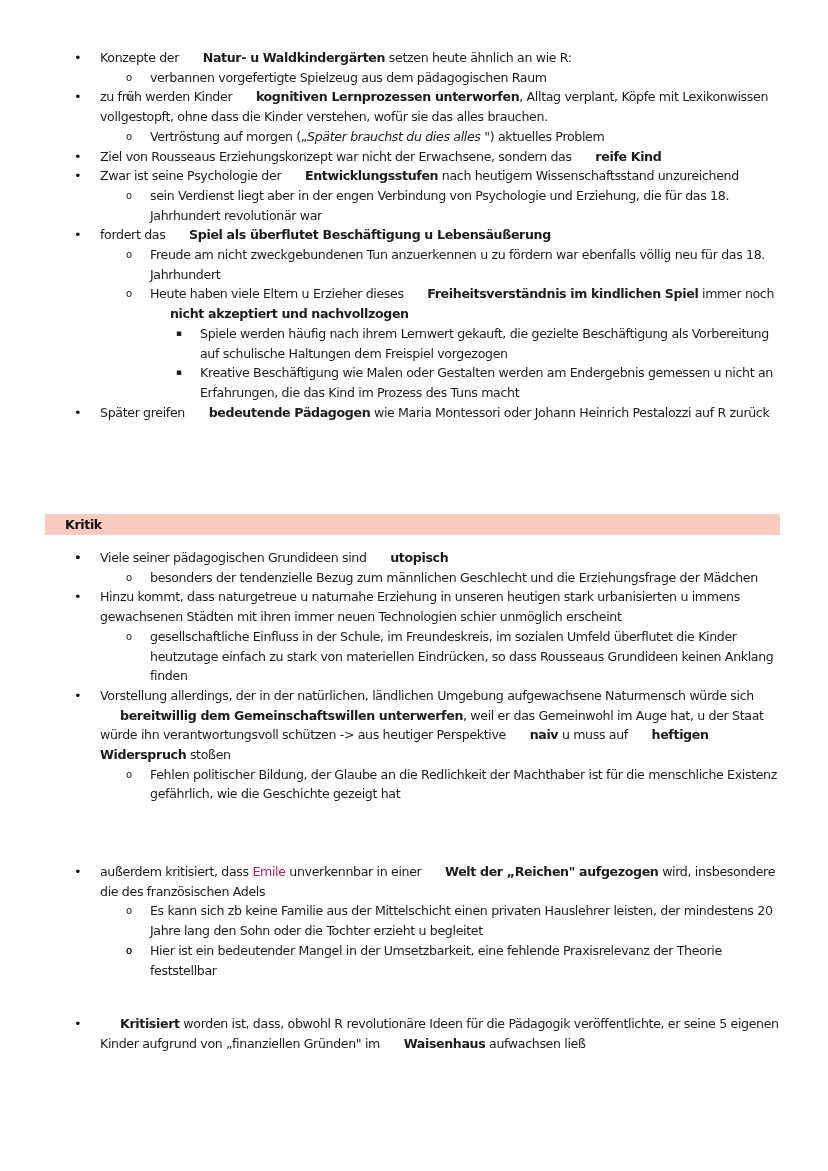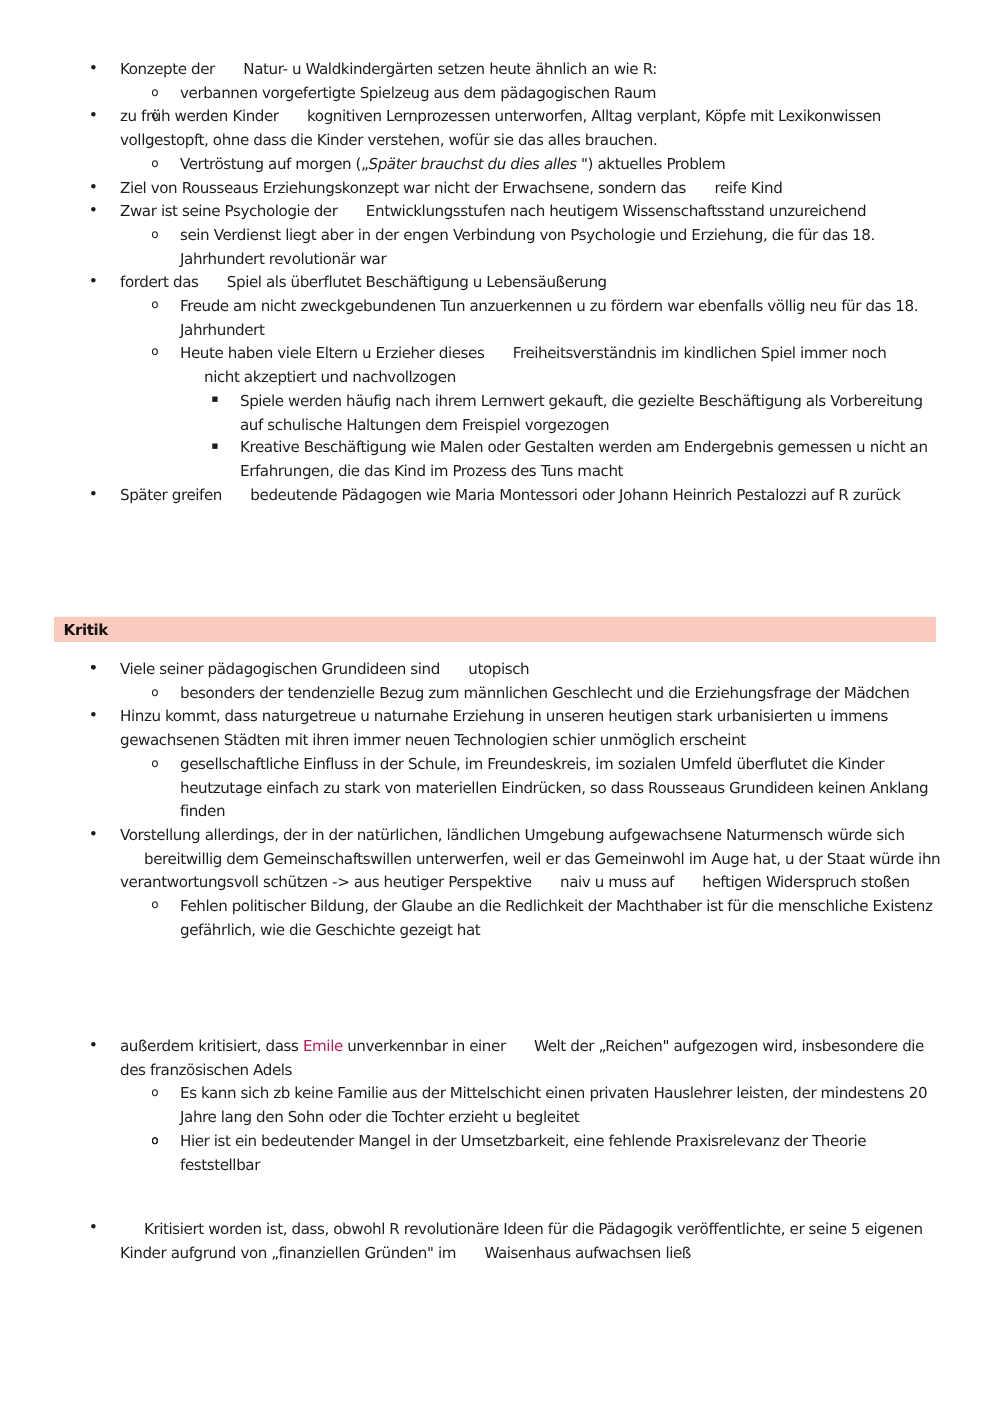--- a/index.html
+++ b/index.html
@@ -14,28 +14,28 @@
   .page { position: absolute; left: 0; top: 0; width: 828px; }
   ul { list-style: none; margin: 0; padding: 0; }
   li { position: relative; margin: 0; }
   .l1 { padding-left: 100px; padding-right: 40px; }
   .l2 { padding-left: 150px; padding-right: 40px; }
   .l3 { padding-left: 200px; padding-right: 40px; }
   .mk { position: absolute; top: 0; font-weight: normal; }
   .l1 > .mk { left: 74px; font-size: 13px; }
   .l2 > .mk { left: 126px; font-size: 10px; }
   .l3 > .mk { left: 176px; font-size: 9px; }
-  b { font-weight: normal; padding-left: 20px; }
+  b { font-weight: bold; padding-left: 20px; }
   i { font-style: italic; }
   .accent { color: #be185d; }
   .section-bar {
     position: absolute; left: 45px; width: 735px; height: 21px;
     background: #fbcbc0;
     font-weight: bold; font-size: 12.6px; line-height: 21px;
-    padding-left: 8px; box-sizing: border-box; color: #111;
+    padding-left: 20px; box-sizing: border-box; color: #111;
   }
   .block { position: absolute; left: 0; width: 828px; }
 </style>
 </head>
 <body>
 
 <div class="page">
 
   <ul class="block" style="top:48px;">
     <li class="l1">

